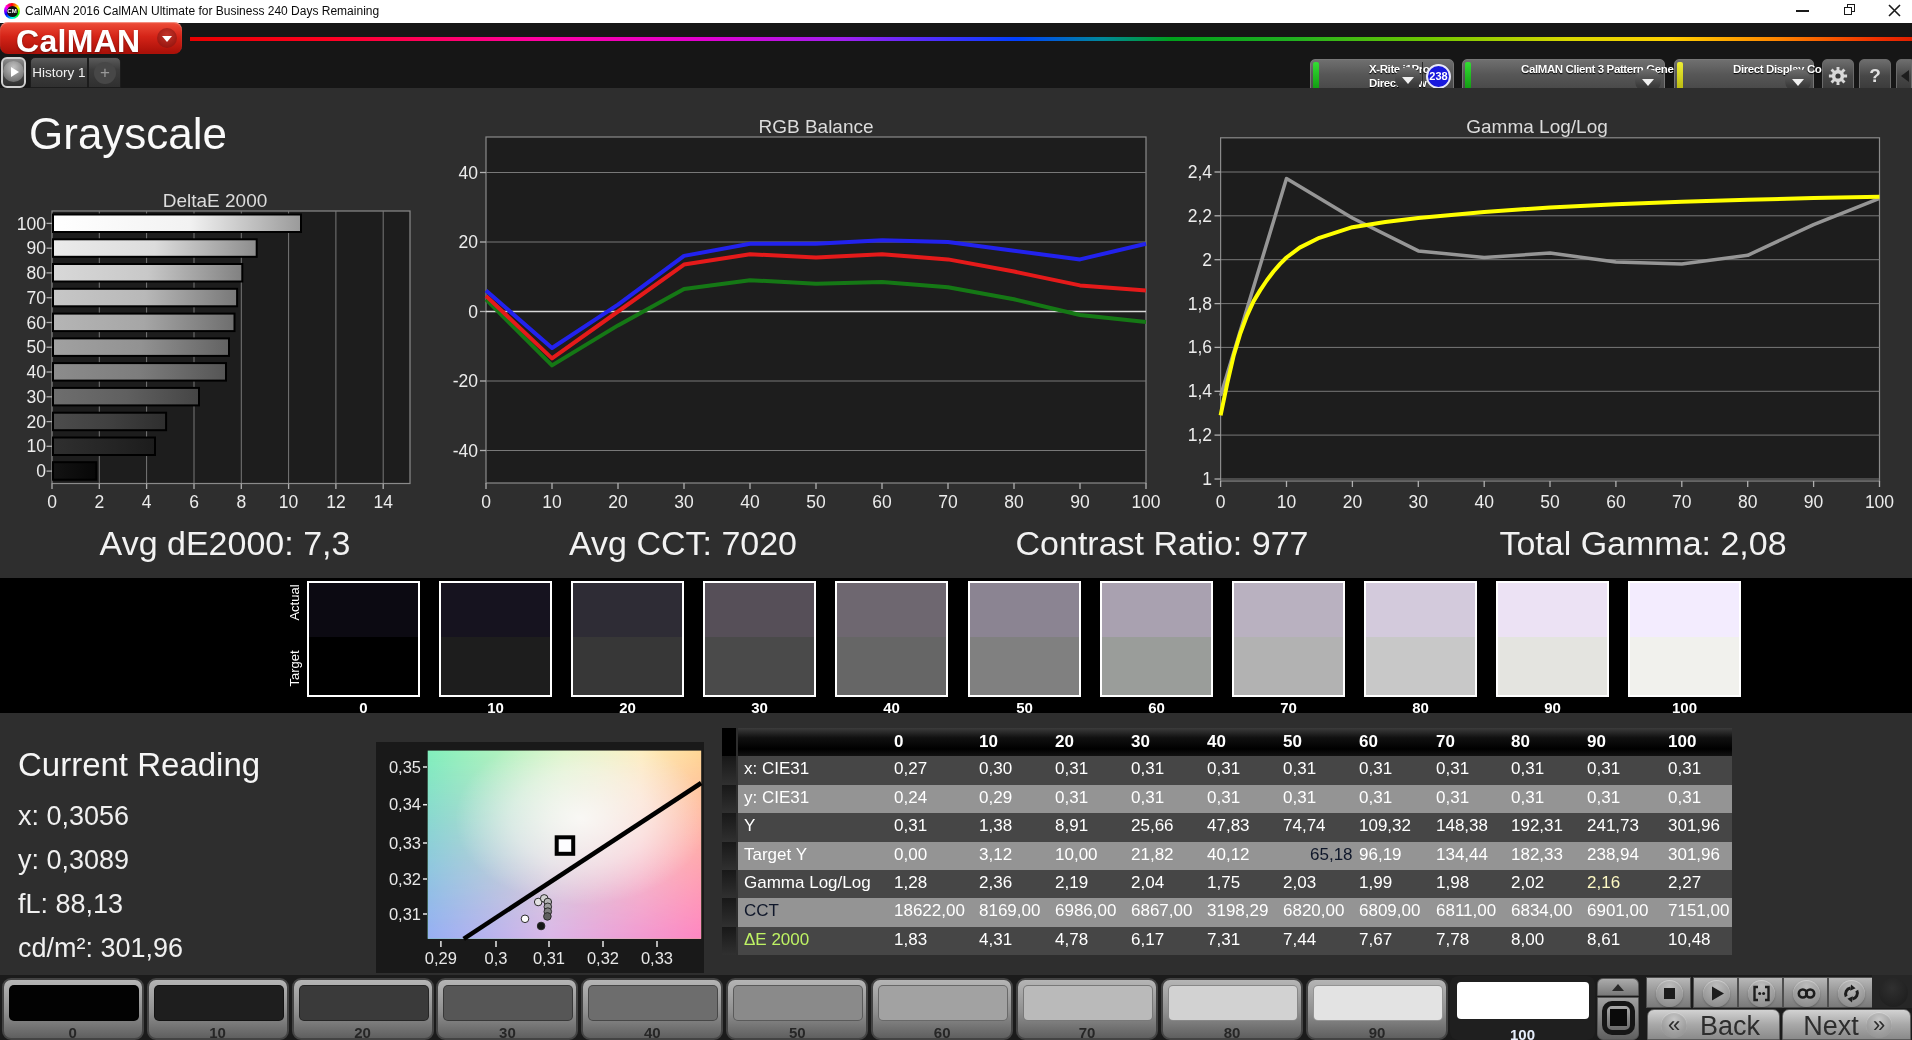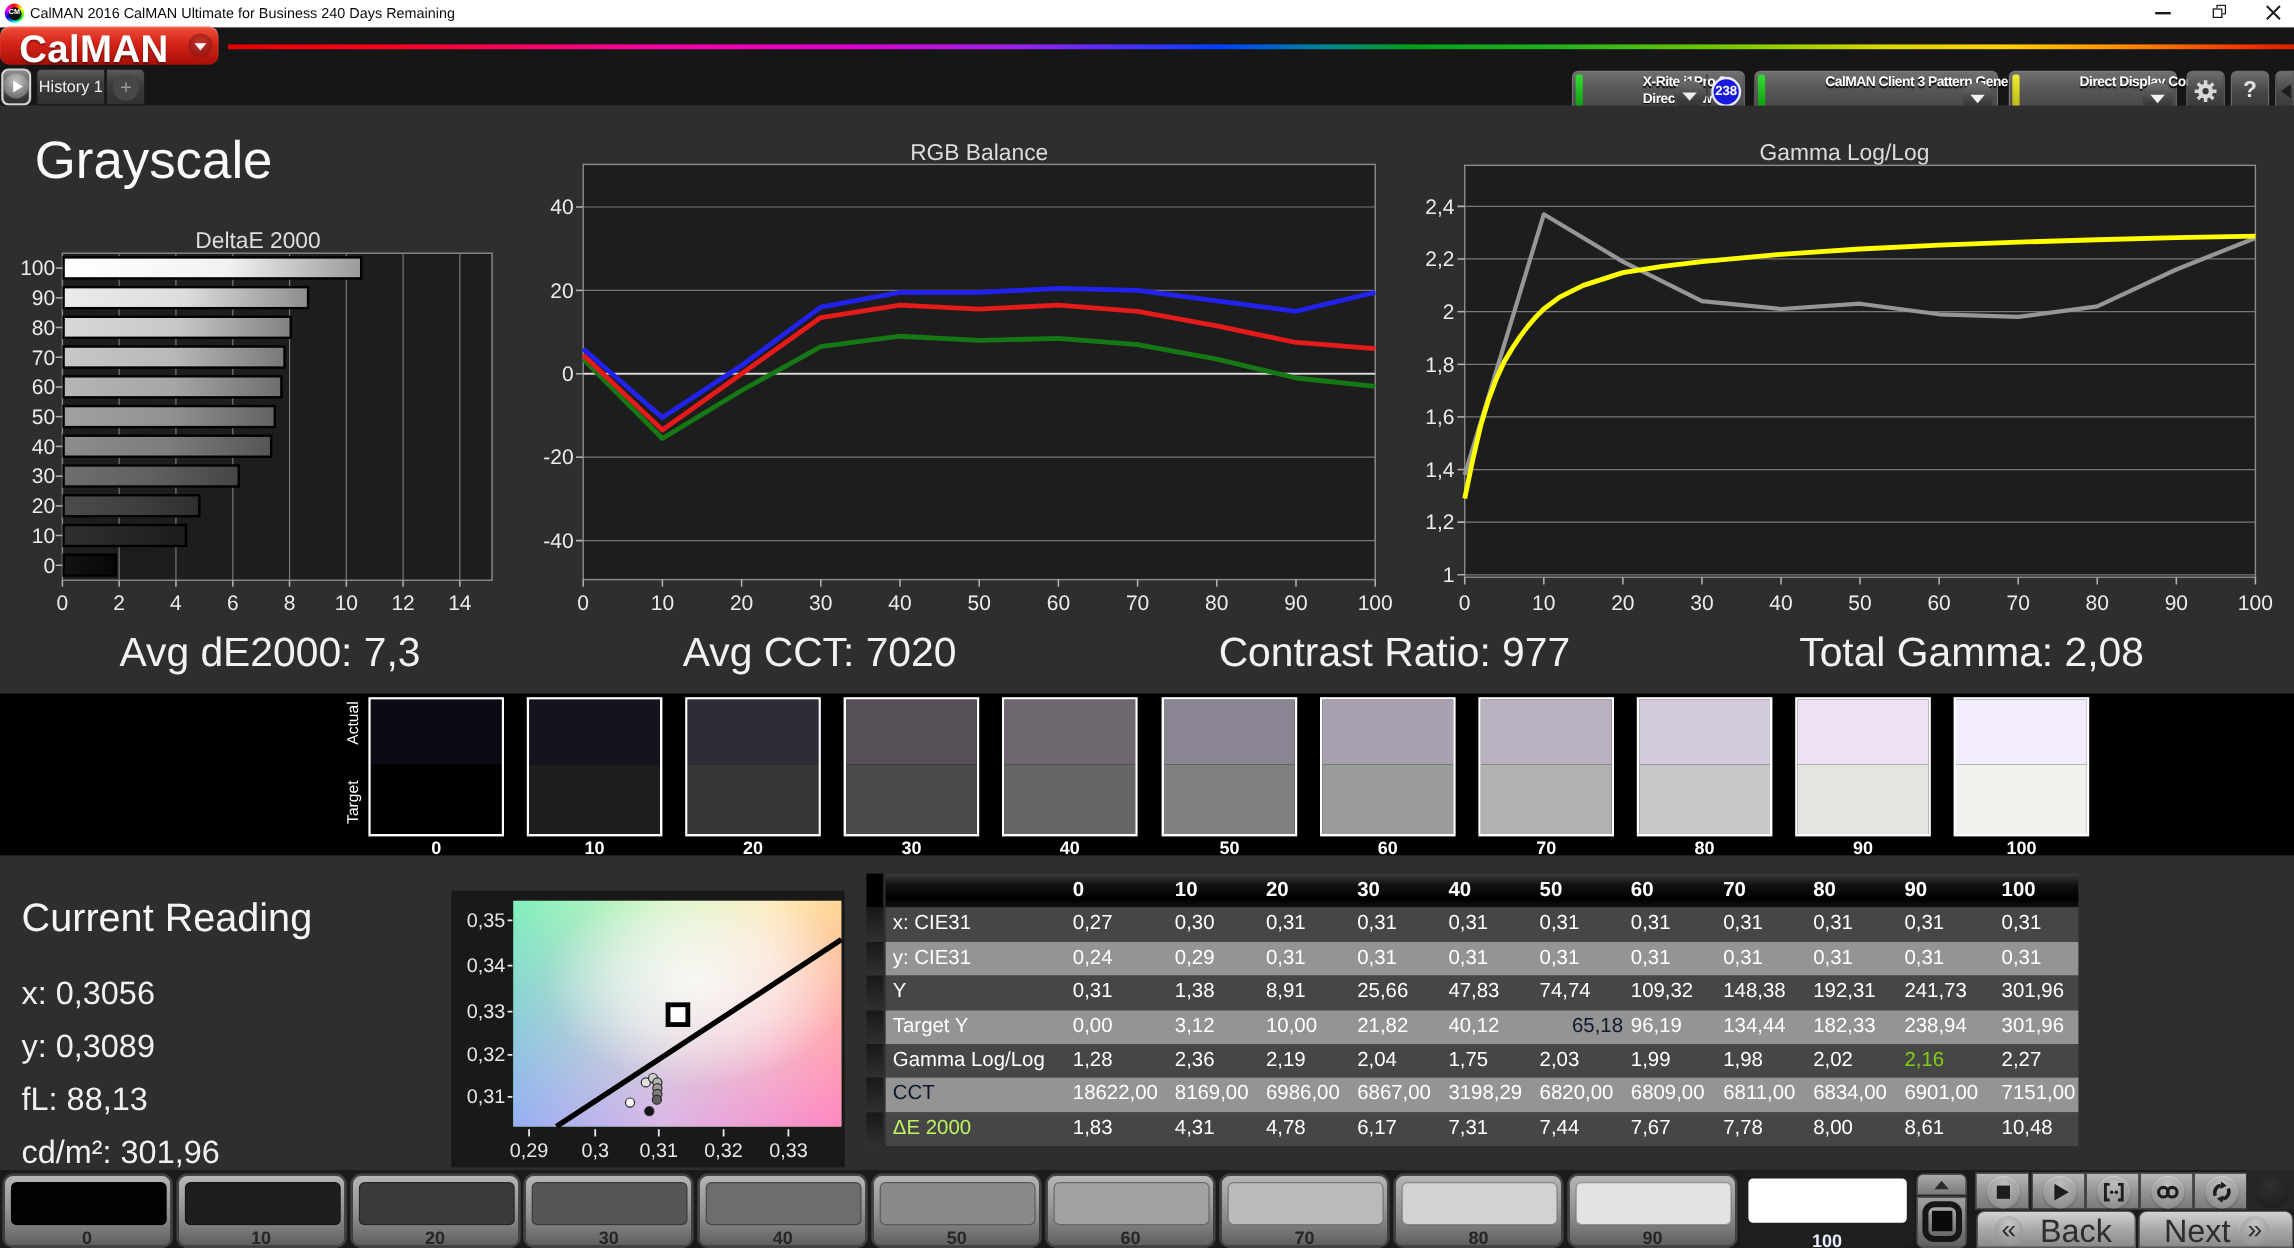--- a/index.html
+++ b/index.html
@@ -36,21 +36,21 @@
 
 #strip { left:0; top:578px; width:1912px; height:135px; background:#000; }
 .vlabel { position:absolute; color:#fff; font-size:13px; transform:rotate(-90deg); transform-origin:center; }
 .sq { position:absolute; top:3px; width:113px; height:116px; border:2px solid #fff; }
 .sq .a { position:absolute; left:0; top:0; width:100%; height:54px; }
 .sq .t { position:absolute; left:0; top:54px; width:100%; height:58px; }
 .sqlab { position:absolute; top:121px; width:113px; text-align:center; color:#fff; font-size:15px; font-weight:bold; }
 
 #lower { left:0; top:713px; width:1912px; height:262px; background:#2e2e2e; }
 #curread { left:18px; top:33px; font-size:33px; color:#f5f5f5; }
-.cr { left:18px; font-size:27px; color:#f0f0f0;margin-top:12px; }
+.cr { left:18px; font-size:27px; color:#f0f0f0; }
 
 #bottom { left:0; top:975px; width:1912px; height:65px; background:#1b1b1b; }
 .bbtn { position:absolute; top:3px; width:142px; height:62px; border-radius:9px; border:2px solid #434343;
   background:linear-gradient(#b5b5b5,#8f8f8f 55%,#5f5f5f); }
 .bbtn .sw { position:absolute; left:5px; top:5px; width:130px; height:36px; border-radius:5px; border:1px solid rgba(0,0,0,.35); }
 .bbtn .bl { position:absolute; top:44px; width:100%; text-align:center; font-size:15px; font-weight:bold; color:#262626; }
 .icob { position:absolute; top:2px; width:45px; height:31px; background:linear-gradient(#b8b8b8,#989898 45%,#7a7a7a); border:1px solid #4e4e4e; }
 .icob .disc { position:absolute; left:9px; top:2px; width:27px; height:27px; border-radius:50%;
   background:radial-gradient(circle at 50% 22%, #bdbdbd, #9e9e9e 55%, #848484); box-shadow:inset 0 1px 1px rgba(255,255,255,.4), 0 1px 2px rgba(0,0,0,.25); }
 .navb { position:absolute; top:34px; height:31px; background:linear-gradient(#d2d2d2,#a8a8a8 50%,#8a8a8a); border:1px solid #5a5a5a; border-radius:7px 7px 0 0;
@@ -577,21 +577,21 @@
           <span style="position:absolute;left:6px;top:3px;font-size:17px;color:#fff">Gamma Log/Log</span>
           <span style="position:absolute;left:156px;top:3px;font-size:17px;color:#fff">1,28</span>
           <span style="position:absolute;left:241px;top:3px;font-size:17px;color:#fff">2,36</span>
           <span style="position:absolute;left:317px;top:3px;font-size:17px;color:#fff">2,19</span>
           <span style="position:absolute;left:393px;top:3px;font-size:17px;color:#fff">2,04</span>
           <span style="position:absolute;left:469px;top:3px;font-size:17px;color:#fff">1,75</span>
           <span style="position:absolute;left:545px;top:3px;font-size:17px;color:#fff">2,03</span>
           <span style="position:absolute;left:621px;top:3px;font-size:17px;color:#fff">1,99</span>
           <span style="position:absolute;left:698px;top:3px;font-size:17px;color:#fff">1,98</span>
           <span style="position:absolute;left:773px;top:3px;font-size:17px;color:#fff">2,02</span>
-          <span style="position:absolute;left:849px;top:3px;font-size:17px;color:#84cc16">2,16</span>
+          <span style="position:absolute;left:849px;top:3px;font-size:17px;color:#fef9c3">2,16</span>
           <span style="position:absolute;left:930px;top:3px;font-size:17px;color:#fff">2,27</span>
         </div>
       <div class="abs" style="left:0;top:170.4px;width:14px;height:28.4px;background:linear-gradient(#181818,#303030)"></div>
       <div class="abs" style="left:16px;top:170.4px;width:994px;height:28.4px;background:#949494">
           <span style="position:absolute;left:6px;top:3px;font-size:17px;color:#0f172a">CCT</span>
           <span style="position:absolute;left:156px;top:3px;font-size:17px;color:#fff">18622,00</span>
           <span style="position:absolute;left:241px;top:3px;font-size:17px;color:#fff">8169,00</span>
           <span style="position:absolute;left:317px;top:3px;font-size:17px;color:#fff">6986,00</span>
           <span style="position:absolute;left:393px;top:3px;font-size:17px;color:#fff">6867,00</span>
           <span style="position:absolute;left:469px;top:3px;font-size:17px;color:#fff">3198,29</span>

